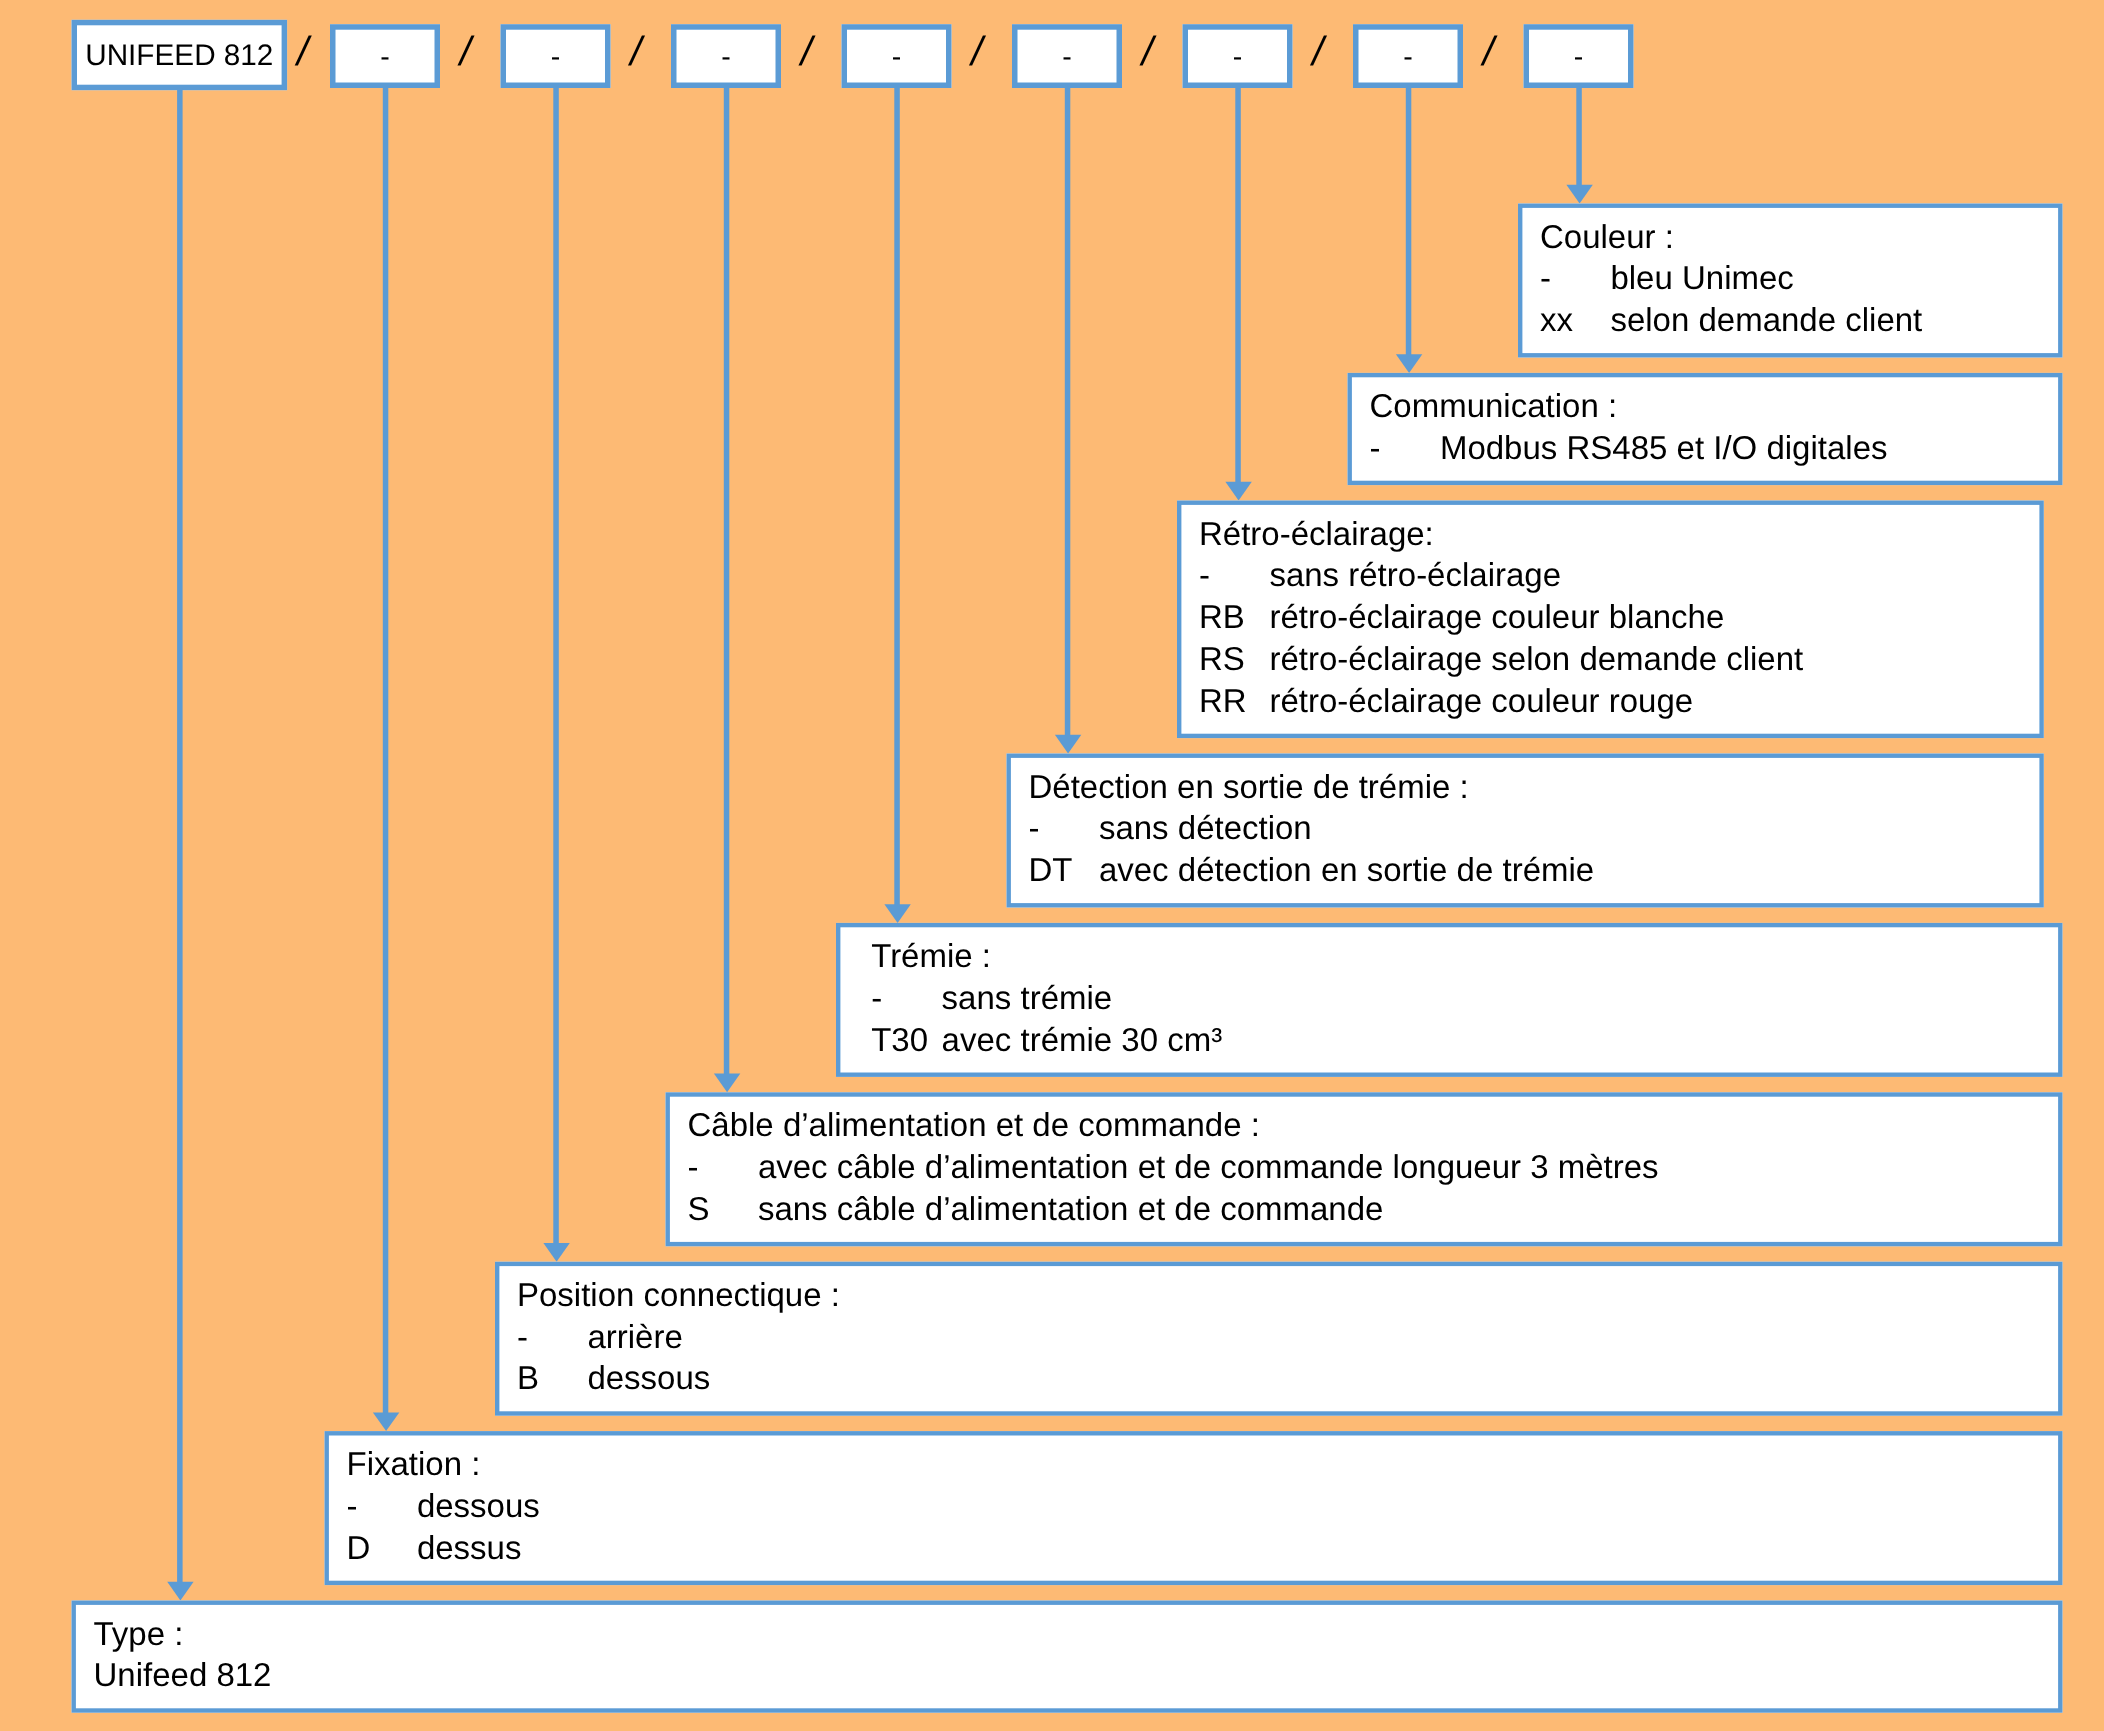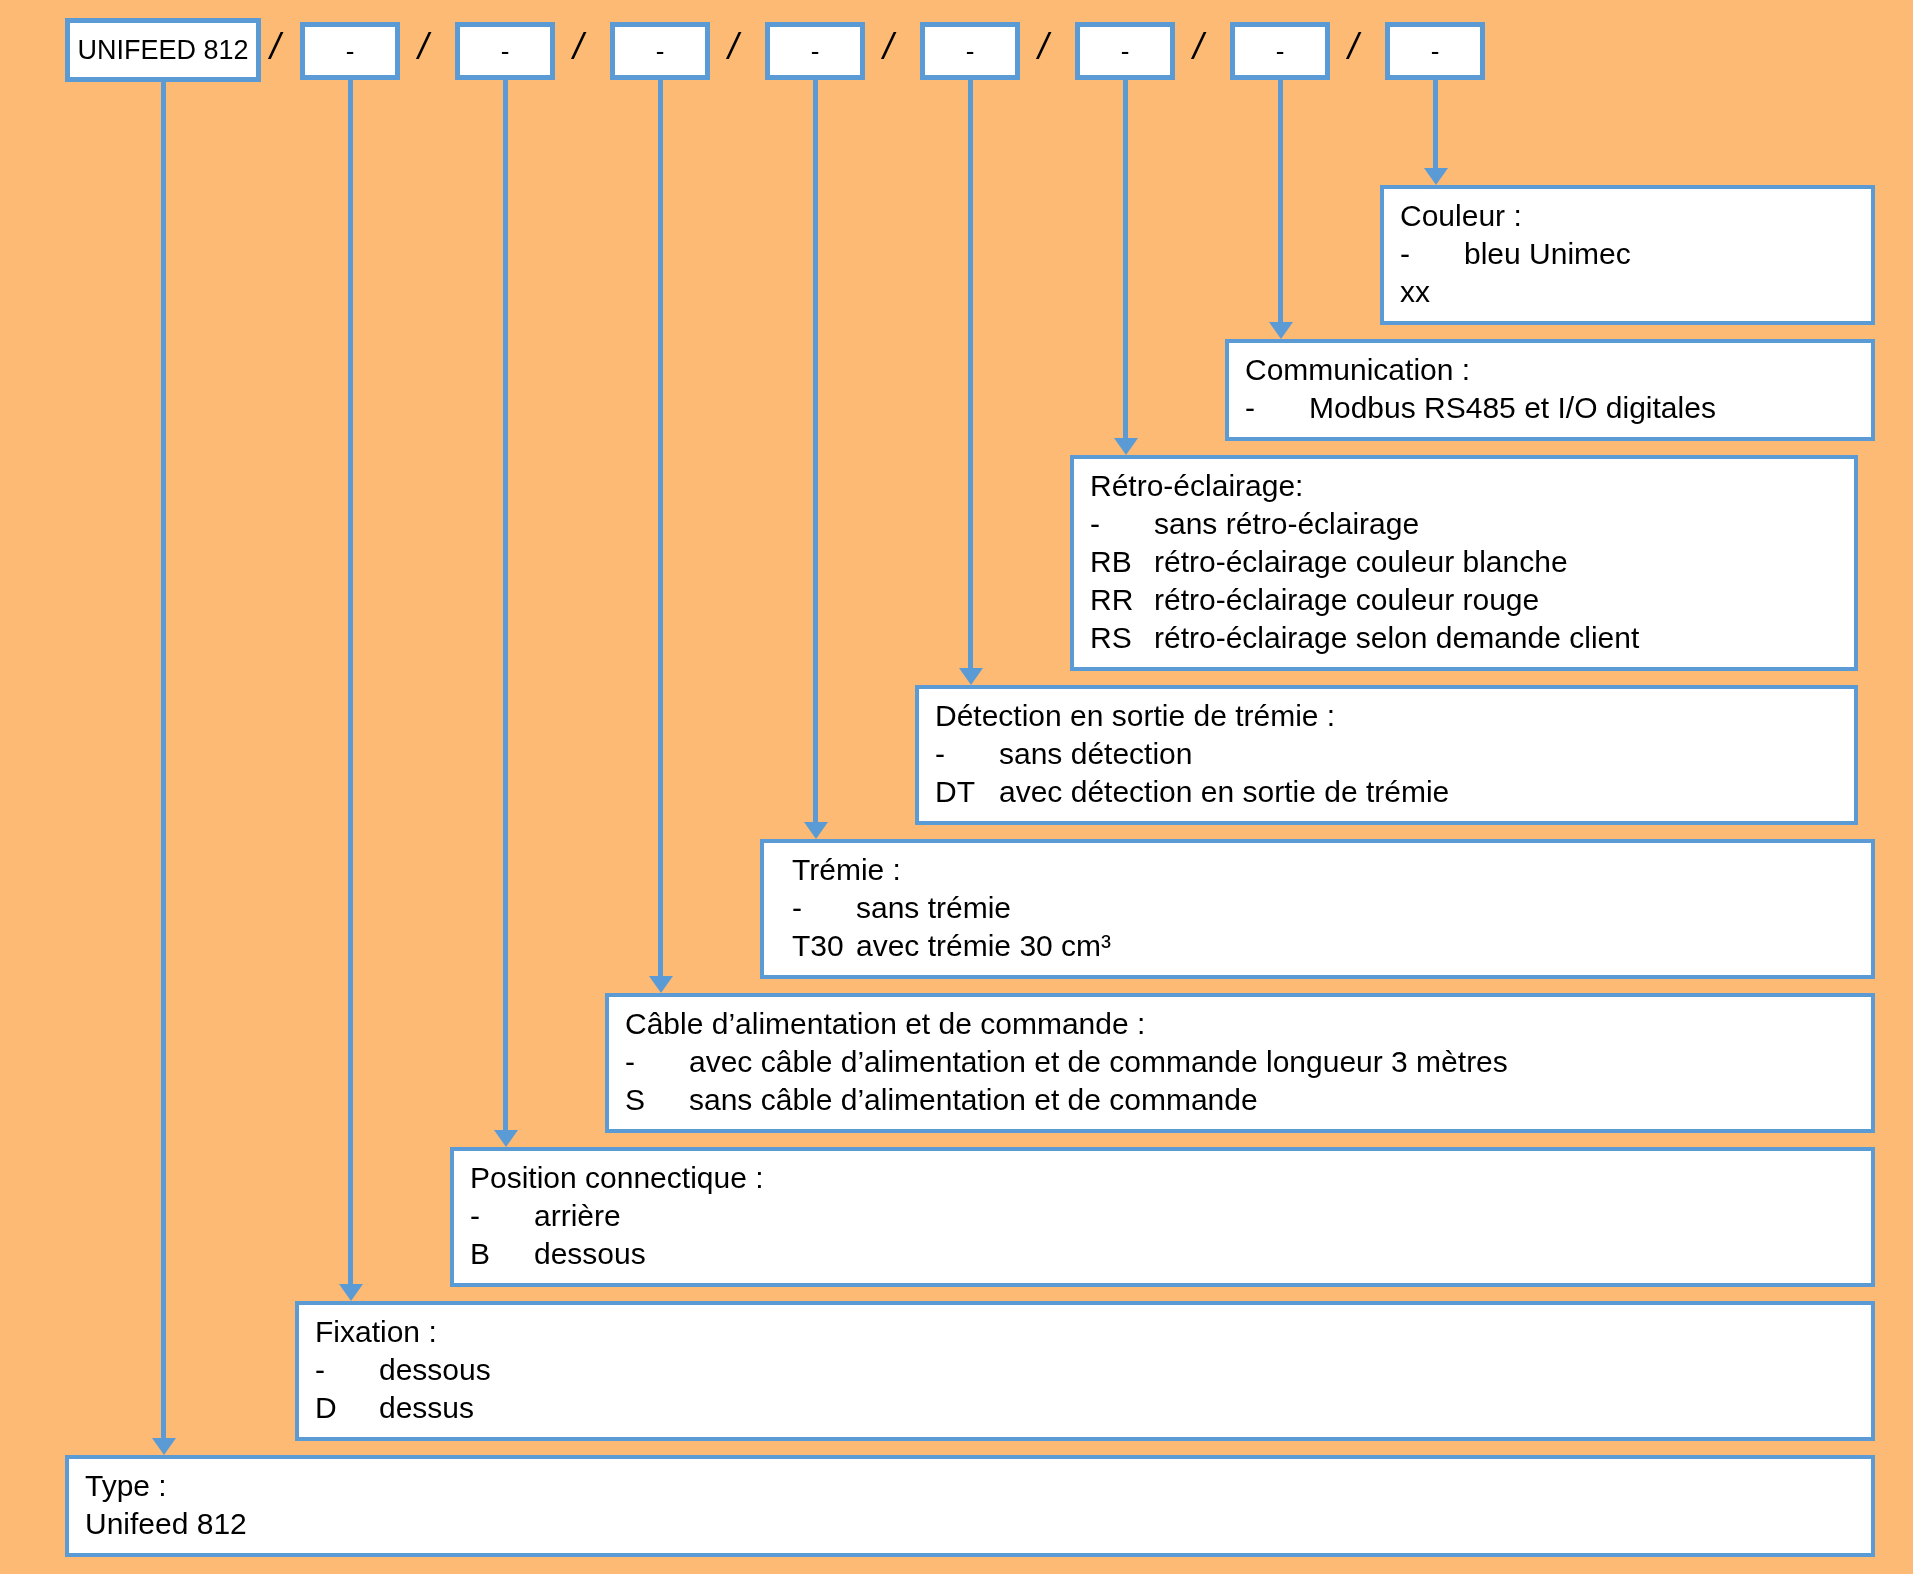--- a/index.html
+++ b/index.html
@@ -115,20 +115,21 @@
   <div class="arrow a9"></div>
 
   <div class="xbox bx-couleur">
     <div class="btitle">Couleur :</div>
     <div class="orow">
       <span class="code">-</span>
       <span class="olabel">bleu Unimec</span>
     </div>
     <div class="orow">
       <span class="code">xx</span>
+      <span class="olabel">selon demande client</span>
     </div>
   </div>
 
   <div class="xbox bx-comm">
     <div class="btitle">Communication :</div>
     <div class="orow">
       <span class="code">-</span>
       <span class="olabel">Modbus RS485 et I/O digitales</span>
     </div>
   </div>
@@ -137,26 +138,26 @@
     <div class="btitle">Rétro-éclairage:</div>
     <div class="orow">
       <span class="code">-</span>
       <span class="olabel">sans rétro-éclairage</span>
     </div>
     <div class="orow">
       <span class="code">RB</span>
       <span class="olabel">rétro-éclairage couleur blanche</span>
     </div>
     <div class="orow">
+      <span class="code">RS</span>
+      <span class="olabel">rétro-éclairage selon demande client</span>
+    </div>
+    <div class="orow">
       <span class="code">RR</span>
       <span class="olabel">rétro-éclairage couleur rouge</span>
-    </div>
-    <div class="orow">
-      <span class="code">RS</span>
-      <span class="olabel">rétro-éclairage selon demande client</span>
     </div>
   </div>
 
   <div class="xbox bx-detect">
     <div class="btitle">Détection en sortie de trémie :</div>
     <div class="orow">
       <span class="code">-</span>
       <span class="olabel">sans détection</span>
     </div>
     <div class="orow">

